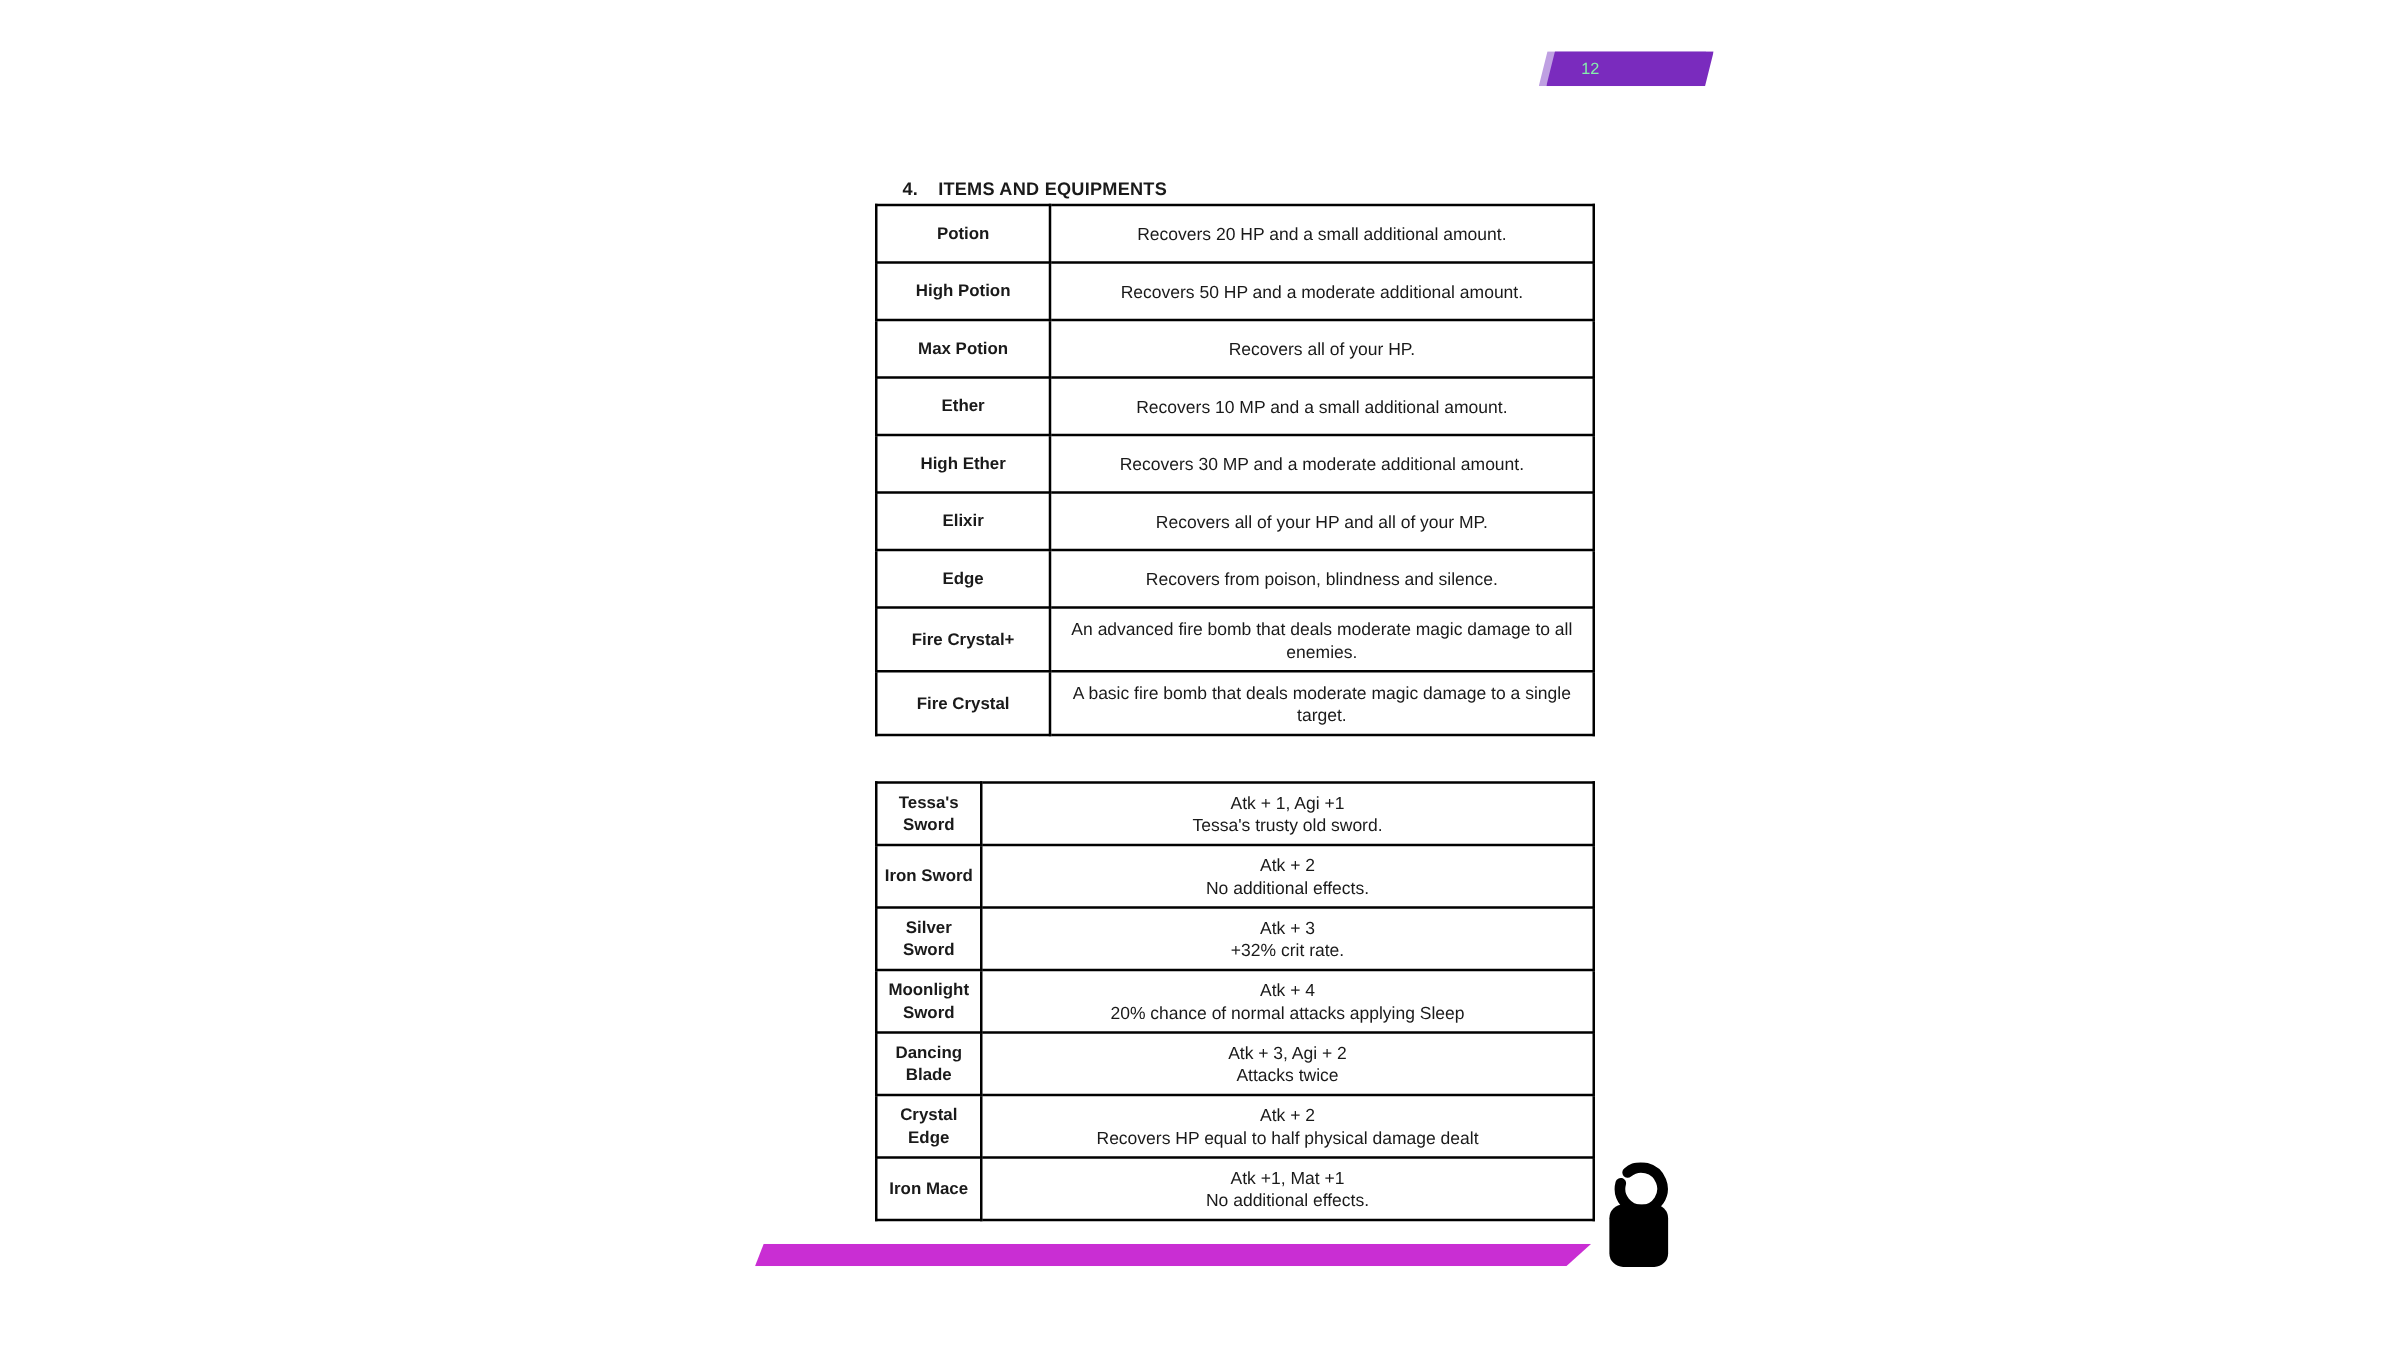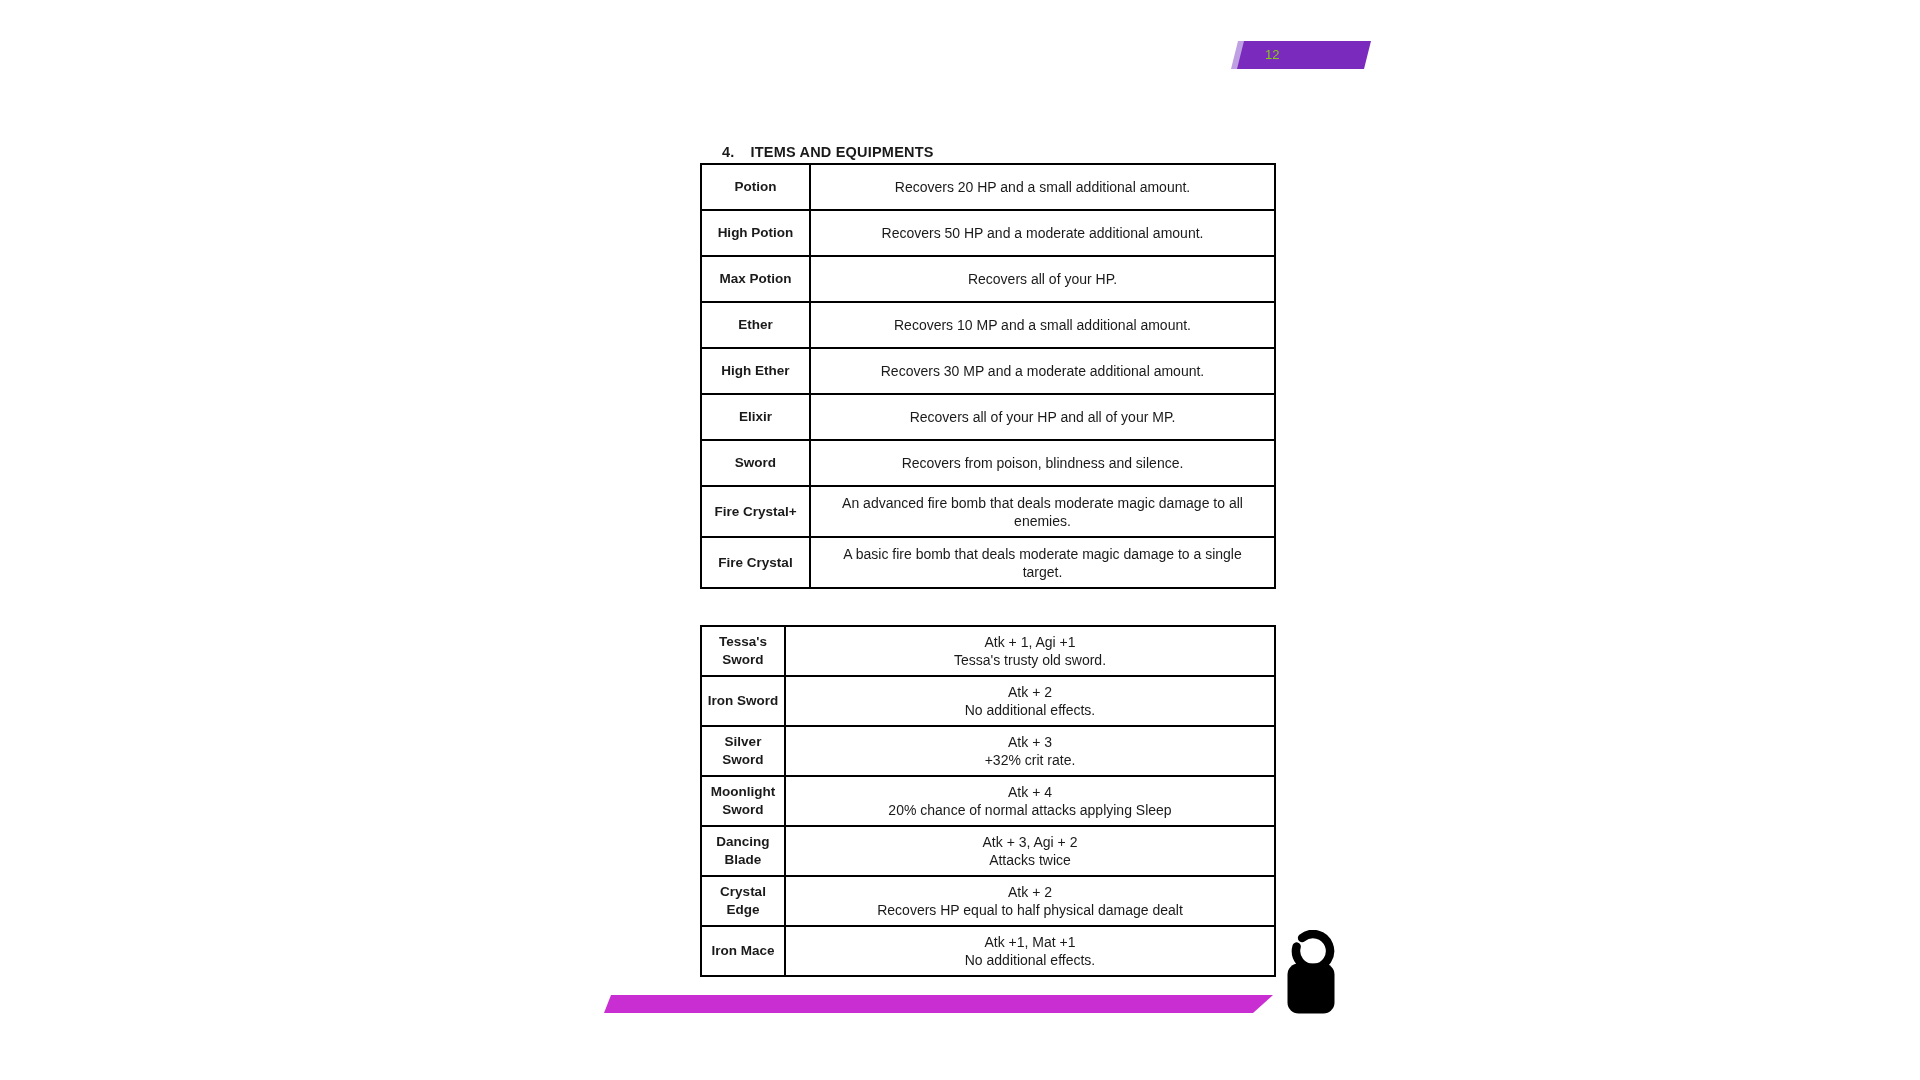--- a/index.html
+++ b/index.html
@@ -11,36 +11,36 @@
   
   .heading{position:absolute;left:722px;top:144px;font-size:14.5px;font-weight:bold;
     letter-spacing:.2px;white-space:nowrap;}
   .heading .num{display:inline-block;margin-right:16px;}
 
   
   table.doc{position:absolute;left:700px;border-collapse:collapse;table-layout:fixed;
     width:576px;background:#fff;}
   table.doc td{border:2px solid #000;text-align:center;vertical-align:middle;
     font-size:14px;line-height:18px;padding:2px 12px;overflow:hidden;}
-  table.doc td.name{font-weight:bold;font-size:13.5px;padding:2px 4px;}
+  table.doc td.name{font-weight:bold;font-size:13.5px;padding:2px 19px;}
   #items-table{top:163px;}
   #items-table td.name{width:99px;}
   #items-table tr{height:46px;}
   #items-table tr.tall{height:51px;}
   #equip-table{top:625px;}
   #equip-table td.name{width:78px;padding:2px 2px;}
   #equip-table tr{height:50px;}
 
   
   .tab-light{position:absolute;left:1231px;top:41px;width:134px;height:28px;
     clip-path:polygon(7px 0,134px 0,127px 28px,0 28px);background:#bfa0e2;}
   .tab-main{position:absolute;left:1237px;top:41px;width:134px;height:28px;
     clip-path:polygon(7px 0,134px 0,127px 28px,0 28px);background:#7a2bbe;}
   .tab-main .pagenum{display:block;padding-left:28px;line-height:28px;
-    font-size:13px;color:#84cc16;}
+    font-size:13px;color:#86efac;}
 
   
   .ribbon{position:absolute;left:604px;top:995px;width:669px;height:18px;
     clip-path:polygon(7px 0,669px 0,649px 18px,0 18px);background:#c92ed3;}
 
   
   .corner-icon{position:absolute;left:1286px;top:930px;width:52px;height:84px;}
 </style>
 </head>
 <body>
@@ -76,21 +76,21 @@
       </tr>
       <tr>
         <td class="name">High Ether</td>
         <td>Recovers 30 MP and a moderate additional amount.</td>
       </tr>
       <tr>
         <td class="name">Elixir</td>
         <td>Recovers all of your HP and all of your MP.</td>
       </tr>
       <tr>
-        <td class="name">Sword</td>
+        <td class="name">Edge</td>
         <td>Recovers from poison, blindness and silence.</td>
       </tr>
       <tr class="tall">
         <td class="name">Fire Crystal+</td>
         <td>An advanced fire bomb that deals moderate magic damage to all enemies.</td>
       </tr>
       <tr class="tall">
         <td class="name">Fire Crystal</td>
         <td>A basic fire bomb that deals moderate magic damage to a single target.</td>
       </tr>

